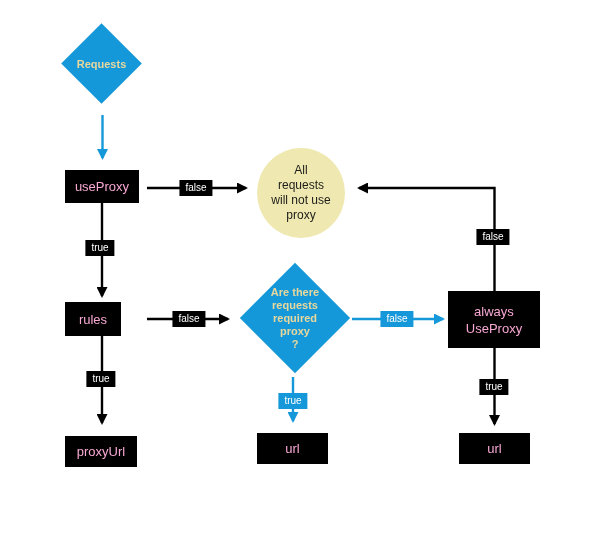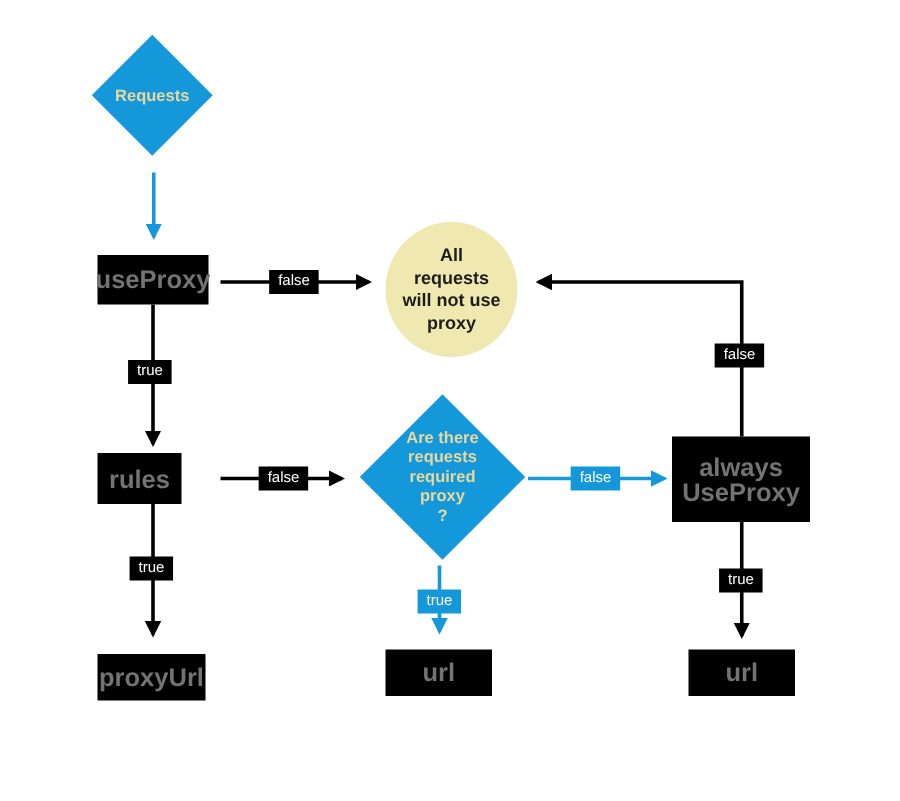--- a/index.html
+++ b/index.html
@@ -2,33 +2,33 @@
 <html><head>
 <meta charset="utf-8">
 <style>
   html,body{margin:0;padding:0;background:#ffffff;}
   .canvas{
     position:relative;width:600px;height:534px;background:#ffffff;overflow:hidden;
     font-family:"Liberation Sans",sans-serif;
   }
   .edges{position:absolute;left:0;top:0;width:600px;height:534px;z-index:1;}
   .node{position:absolute;z-index:2;display:flex;align-items:center;justify-content:center;text-align:center;}
-  .box{background:#000000;color:#737373;font-weight:bold;font-size:17px;line-height:17px;white-space:pre-line;}
+  .box{background:#000000;color:#f9a8d4;font-weight:normal;font-size:13px;line-height:17px;white-space:pre-line;}
   .diamond{background:#1598d9;transform:rotate(45deg);}
   .diamond-inner{
     position:absolute;inset:0;display:flex;align-items:center;justify-content:center;
     transform:rotate(-45deg);color:#e8d89e;font-weight:bold;text-align:center;white-space:pre-line;
   }
   .requests-diamond{left:73px;top:35px;width:57px;height:57px;}
   .requests-diamond .diamond-inner{font-size:11px;white-space:nowrap;}
   .question-diamond{left:256px;top:279px;width:78px;height:78px;}
   .question-diamond .diamond-inner{font-size:11px;line-height:13px;}
   .note-circle{
     left:257px;top:148px;width:88px;height:90px;border-radius:50%;
-    background:#efe8b0;color:#1d1d1a;font-weight:bold;font-size:12px;line-height:15px;white-space:pre-line;
+    background:#efe8b0;color:#1d1d1a;font-weight:normal;font-size:12px;line-height:15px;white-space:pre-line;
   }
   .useproxy-box{left:65px;top:170px;width:74px;height:33px;}
   .rules-box{left:65px;top:302px;width:56px;height:34px;}
   .always-box{left:448px;top:291px;width:92px;height:57px;}
   .proxyurl-box{left:65px;top:436px;width:72px;height:31px;}
   .url-middle-box{left:257px;top:433px;width:71px;height:31px;}
   .url-right-box{left:459px;top:433px;width:71px;height:31px;}
   .elabel{
     position:absolute;z-index:3;transform:translate(-50%,-50%);
     background:#000000;color:#ffffff;font-weight:normal;font-size:10px;line-height:12px;

